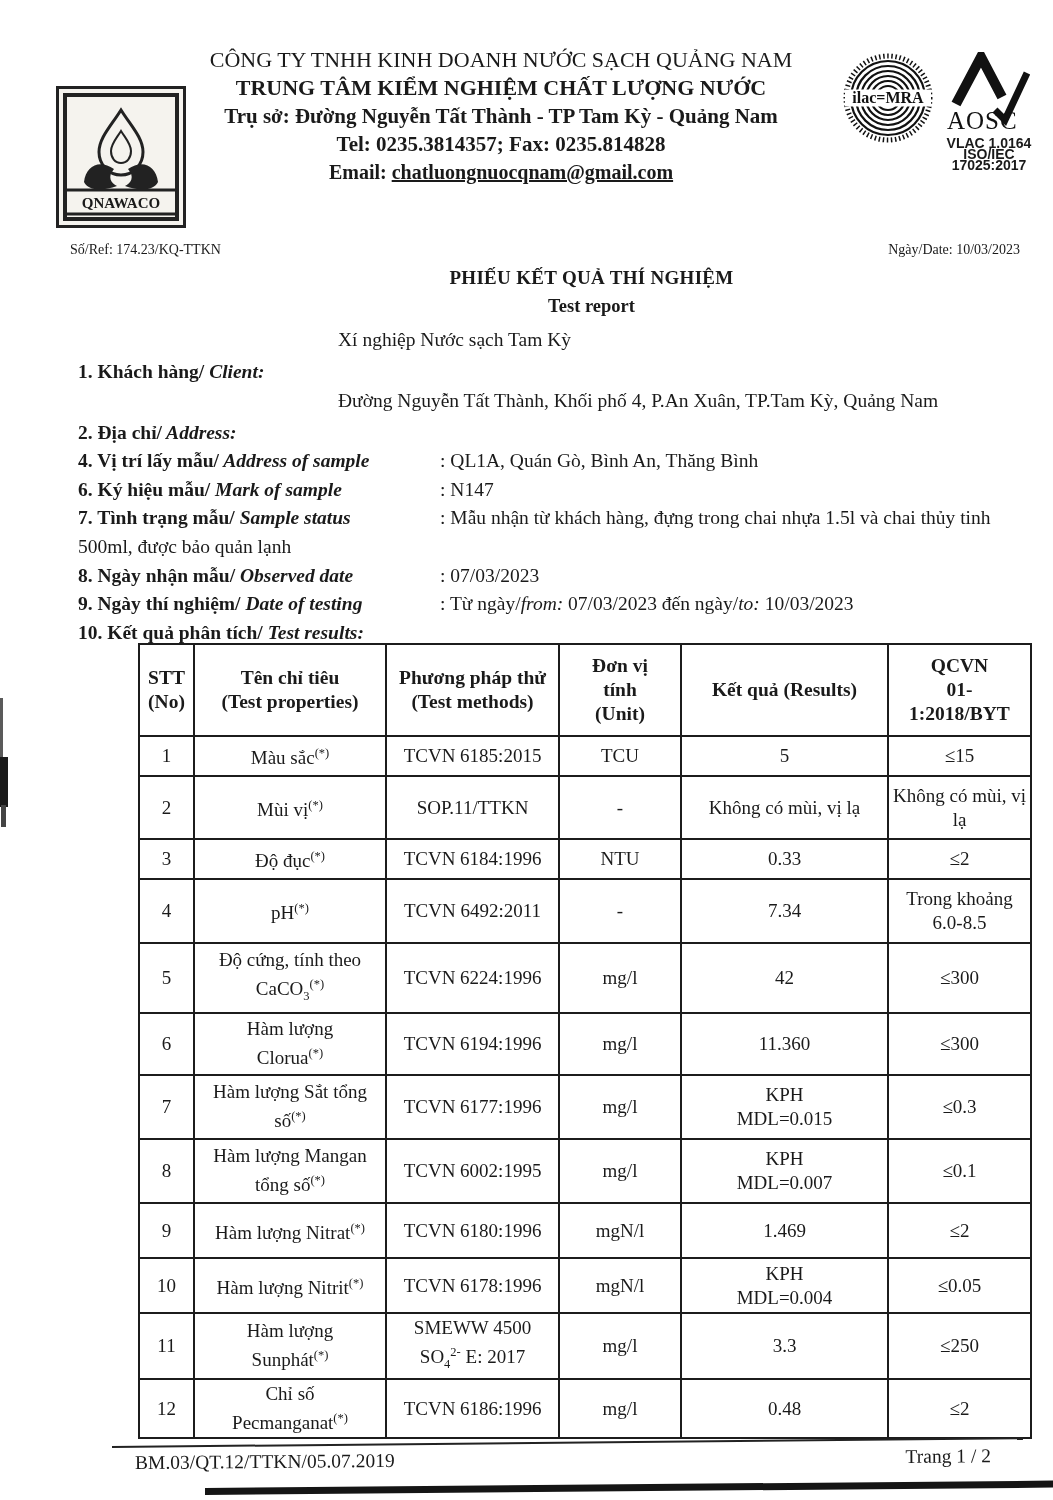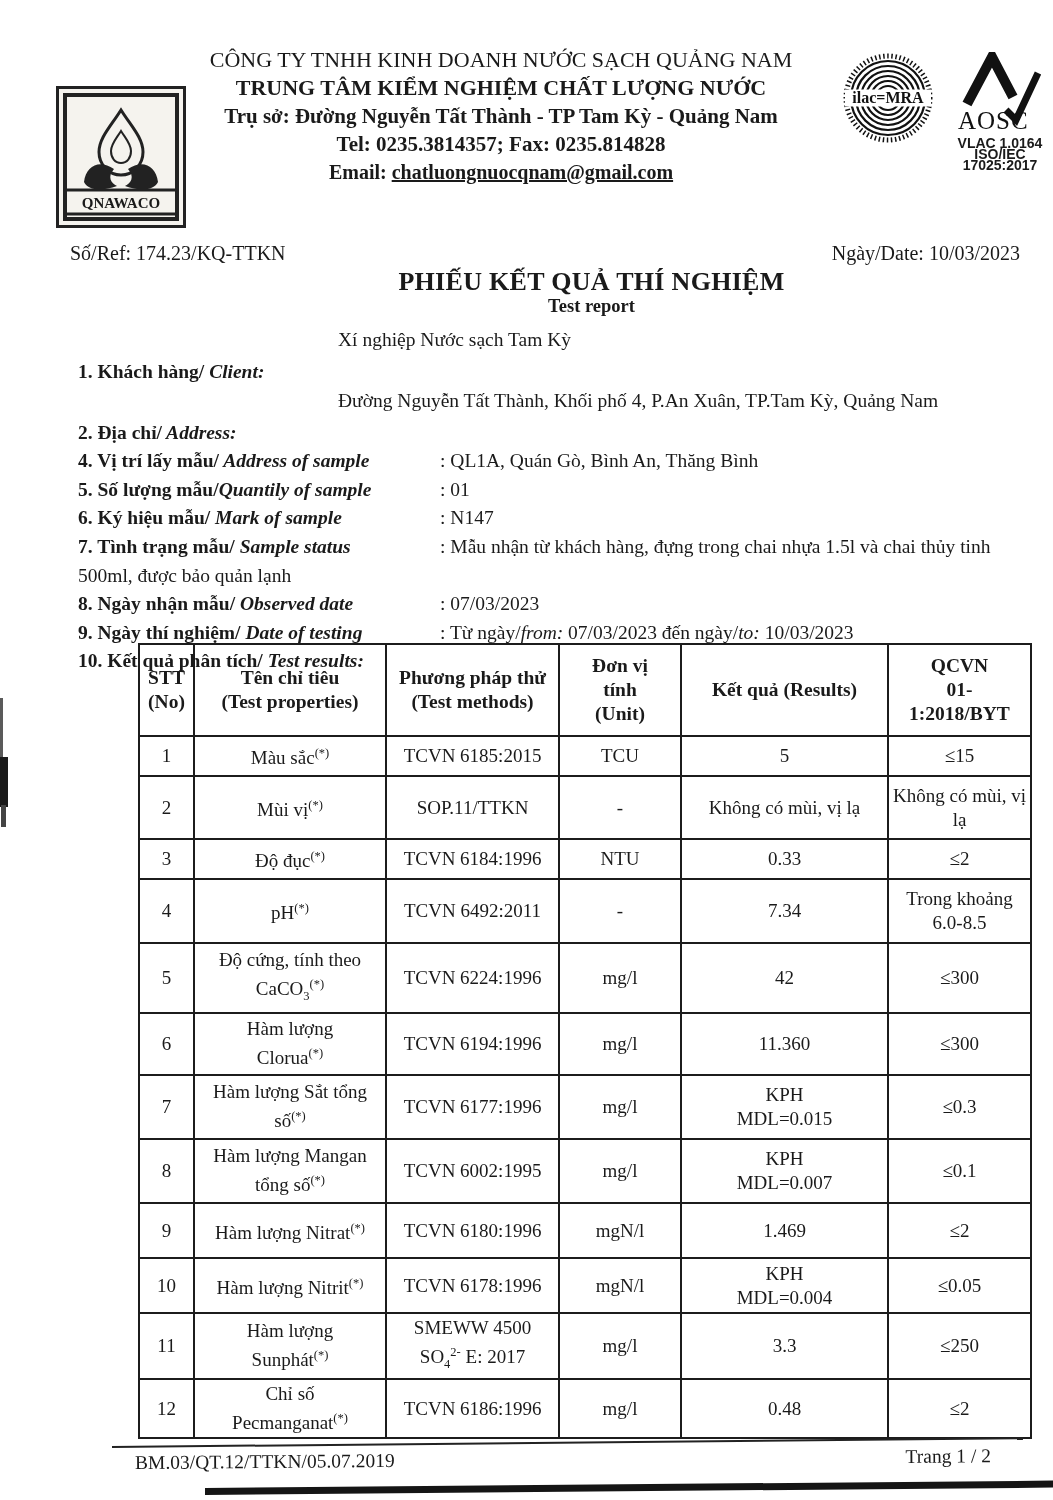--- a/index.html
+++ b/index.html
@@ -7,27 +7,27 @@
         font-family:"Liberation Serif","DejaVu Serif",serif;color:#1a1a1a;}
 
   
   .logo-box{position:absolute;left:56px;top:86px;width:148px;height:142px;}
   .htext{position:absolute;left:176px;top:46px;width:650px;text-align:center;line-height:28px;}
   .h-company{font-size:22px;}
   .h-center{font-size:22px;font-weight:bold;}
   .h-addr,.h-tel{font-size:21px;font-weight:bold;}
   .h-email{font-size:20px;font-weight:bold;}
   .h-email .email{text-decoration:underline;}
-  .certs{position:absolute;left:843px;top:52px;display:flex;gap:24px;align-items:flex-start;}
+  .certs{position:absolute;left:843px;top:52px;display:flex;gap:13px;align-items:flex-start;}
   .aosc{width:86px;text-align:center;}
   .aosc-sub{font-size:14px;font-weight:bold;line-height:11px;font-family:"Liberation Sans","DejaVu Sans",sans-serif;}
 
   
-  .meta{position:absolute;left:70px;right:33px;top:242px;display:flex;justify-content:space-between;font-size:20px;}
-  .doc-title{position:absolute;left:130px;right:0;top:267px;text-align:center;font-weight:bold;font-size:26px;letter-spacing:.3px;}
+  .meta{position:absolute;left:70px;right:33px;top:242px;display:flex;justify-content:space-between;font-size:14px;}
+  .doc-title{position:absolute;left:130px;right:0;top:267px;text-align:center;font-weight:bold;font-size:19px;letter-spacing:.3px;}
   .doc-subtitle{position:absolute;left:130px;right:0;top:296px;text-align:center;font-weight:bold;font-size:18.5px;}
 
   
   .info{position:absolute;left:78px;right:36px;top:326px;font-size:19.5px;line-height:28.6px;}
   .info b{font-weight:bold;}
   .lbl{display:inline-block;vertical-align:top;}
   .w1{min-width:260px;margin-top:32px;}
   .w2{min-width:362px;}
 
   
@@ -133,23 +133,20 @@
     <div class="info-line">
       <span class="lbl w1"><b>1. Khách hàng/</b><b><i> Client:</i></b></span><span class="val">Xí nghiệp Nước sạch Tam Kỳ</span>
     </div>
     <div class="info-line">
       <span class="lbl w1"><b>2. Địa chỉ/</b><b><i> Address:</i></b></span><span class="val">Đường Nguyễn Tất Thành, Khối phố 4, P.An Xuân, TP.Tam Kỳ, Quảng Nam</span>
     </div>
     <div class="info-line">
       <span class="lbl w2"><b>4. Vị trí lấy mẫu/</b><b><i> Address of sample</i></b></span><span class="val">: QL1A, Quán Gò, Bình An, Thăng Bình</span>
     </div>
     <div class="info-line">
-      <span class="lbl w2"><b>5. Số lượng mẫu/</b><b><i>Quantily of sample</i></b></span><span class="val">: 01</span>
-    </div>
-    <div class="info-line">
       <span class="lbl w2"><b>6. Ký hiệu mẫu/</b><b><i> Mark of sample</i></b></span><span class="val">: N147</span>
     </div>
     <div class="info-line">
       <span class="lbl w2"><b>7. Tình trạng mẫu/</b><b><i> Sample status</i></b></span><span class="val">: Mẫu nhận từ khách hàng, đựng trong chai nhựa 1.5l và chai thủy tinh 500ml, được bảo quản lạnh</span>
     </div>
     <div class="info-line">
       <span class="lbl w2"><b>8. Ngày nhận mẫu/</b><b><i> Observed date</i></b></span><span class="val">: 07/03/2023</span>
     </div>
     <div class="info-line">
       <span class="lbl w2"><b>9. Ngày thí nghiệm/</b><b><i> Date of testing</i></b></span><span class="val"><span>: Từ ngày/</span><i>from:</i><span> 07/03/2023  đến ngày/</span><i>to:</i><span> 10/03/2023</span></span>

